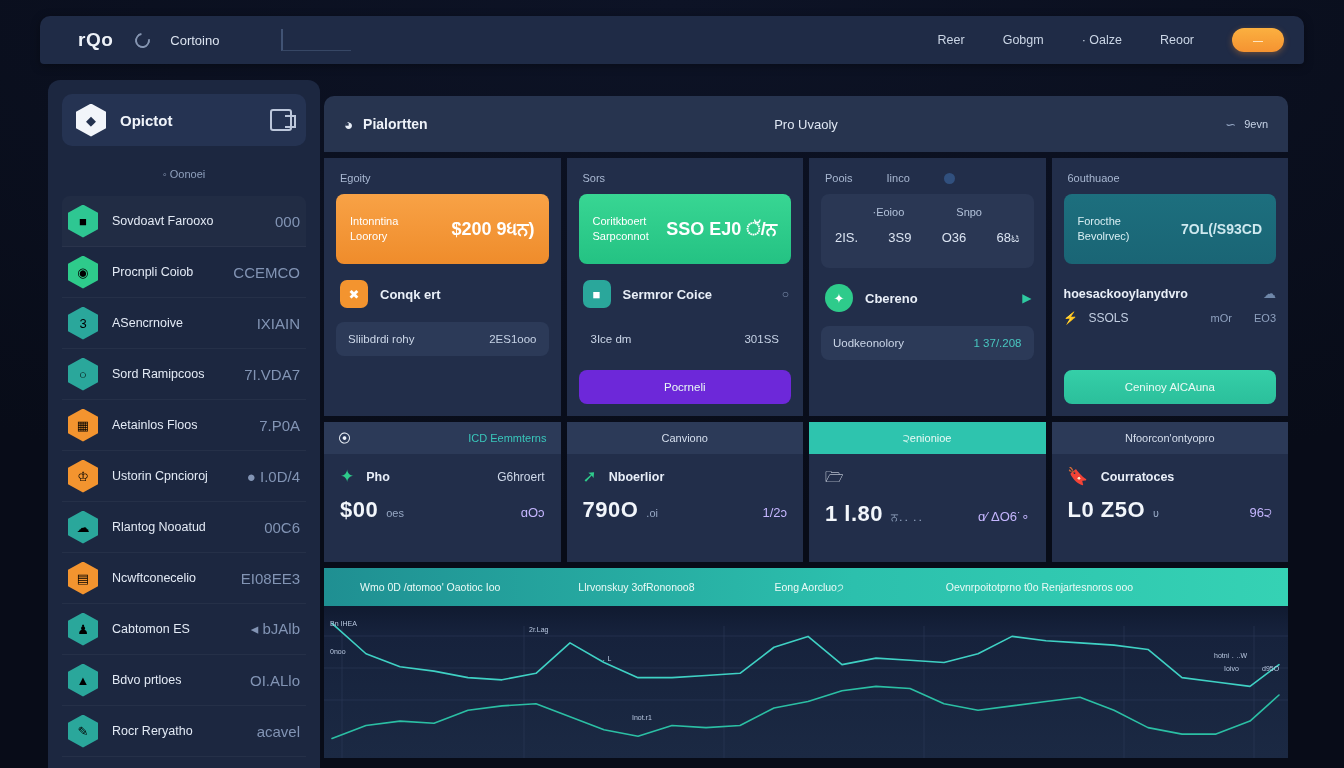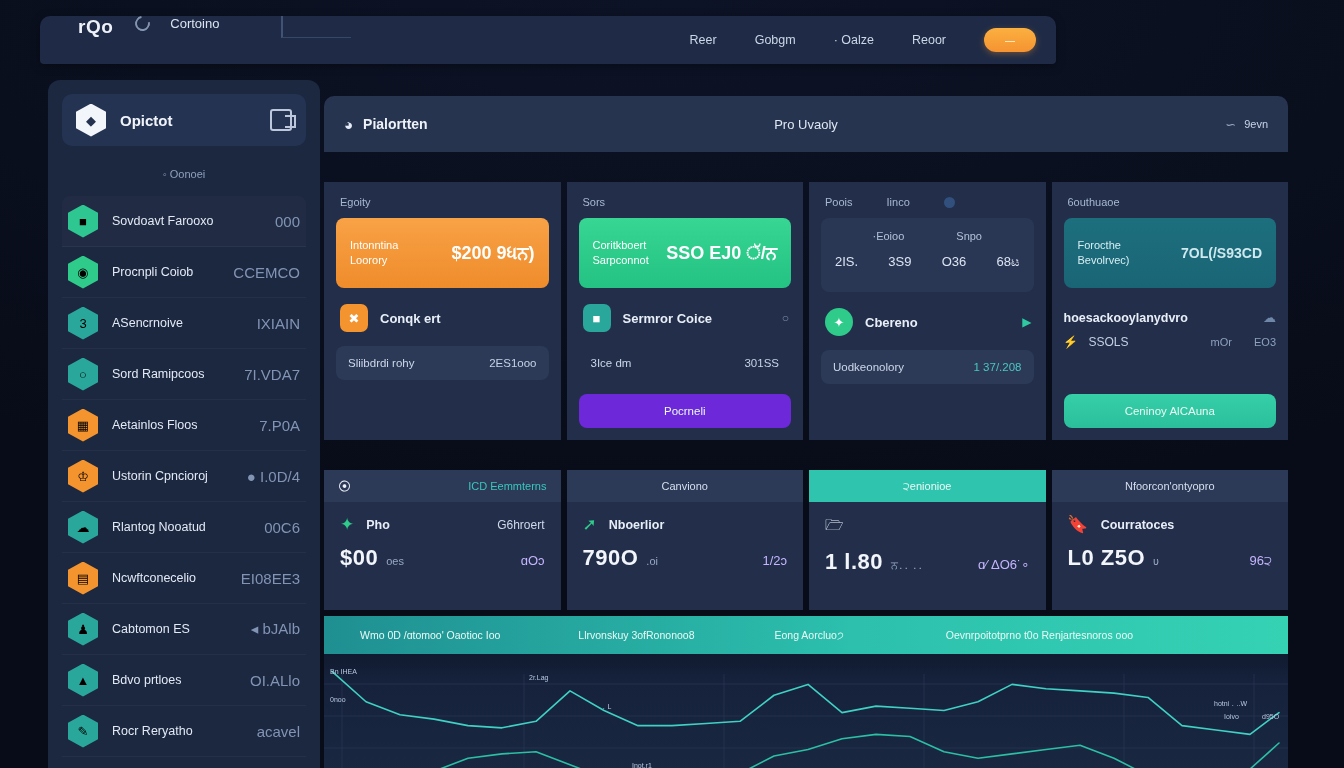--- a/index.html
+++ b/index.html
@@ -11,24 +11,24 @@
     overflow: hidden;
   }
   .app {
     position: relative; width: 1344px; height: 768px;
     background: radial-gradient(120% 90% at 50% 0%, #0d1326 0%, #080c18 75%);
   }
 
   
   .topbar {
     position: absolute; left: 40px; top: 16px;
-    width: 1016px; height: 48px;
+    width: 1264px; height: 48px;
     background: #1f2b46;
     border-radius: 10px 10px 4px 4px;
-    display: flex; 
+    display: flex; align-items: center;
     box-shadow: 0 2px 10px rgba(0,0,0,.35);
   }
   .brand {
     margin-left: 38px; font-size: 19px; font-weight: bold;
     color: #eef2f8; letter-spacing: .5px;
     filter: blur(.25px);
   }
   .spin-icon {
     margin-left: 22px; width: 15px; height: 15px; border-radius: 50%;
     border: 2px solid #9fb0cc; border-top-color: transparent;
@@ -114,21 +114,21 @@
   .mh-title { margin-left: 10px; font-size: 14px; font-weight: bold; color: #eef2f9; filter: blur(.35px); }
   .mh-center { position: absolute; left: 0; right: 0; text-align: center; font-size: 13px; color: #dfe7f3; filter: blur(.4px); pointer-events: none; }
   .mh-right { margin-left: auto; display: flex; align-items: center; gap: 8px; z-index: 2; }
   .mh-right-label { font-size: 11px; color: #c7d3e6; filter: blur(.45px); }
   .wave { color: #93a5c2; font-size: 13px; }
 
   
   .cards-row1 {
     display: grid; grid-template-columns: repeat(4, 1fr); gap: 6px;
   }
-  .panel { background: #222e4a; padding: 12px; margin-top: 24px; }
+  .panel { background: #222e4a; padding: 12px; }
   .panel.r1 { height: 258px; display: flex; flex-direction: column; }
   .panel-caption { font-size: 11px; color: #a9b8d2; filter: blur(.45px); margin: 2px 2px 10px 4px; display: flex; gap: 34px; align-items: center; }
   .cap-badge { width: 11px; height: 11px; border-radius: 50%; background: #31507e; display:inline-block; }
 
   .banner {
     border-radius: 8px; padding: 14px 14px;
     display: flex; align-items: center; justify-content: space-between;
     min-height: 70px;
   }
   .banner.orange { background: linear-gradient(180deg,#f8a246 0%, #ef8c2b 100%); }

